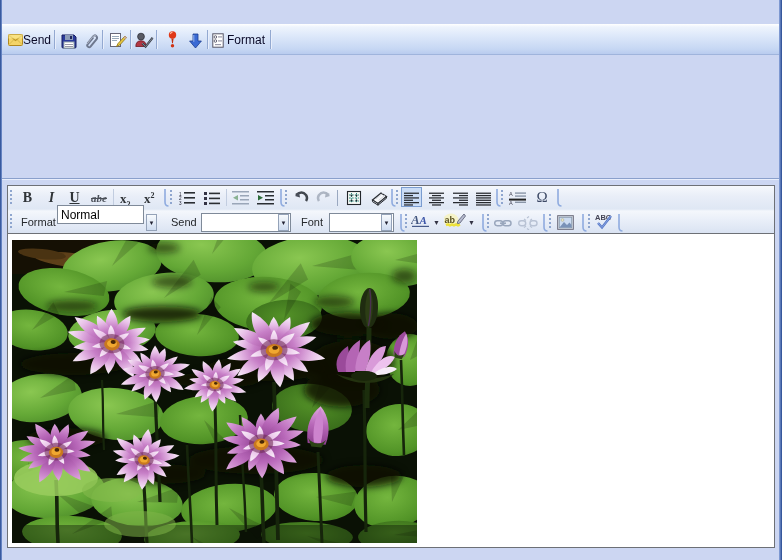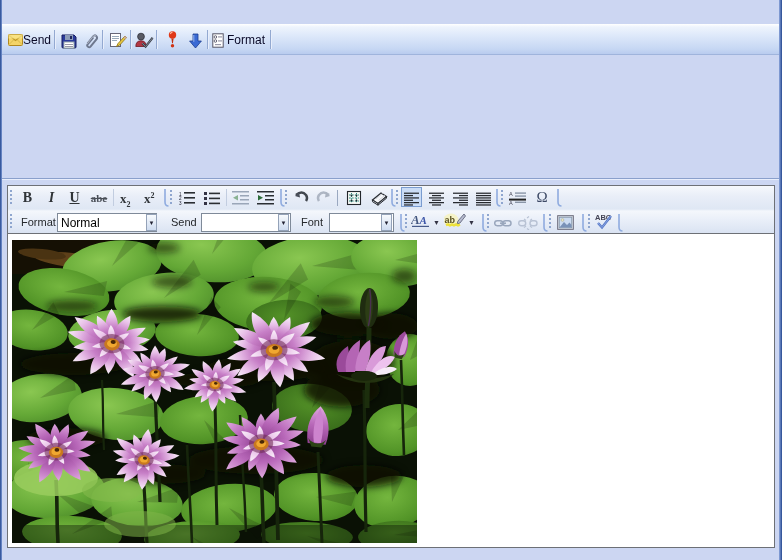--- a/index.html
+++ b/index.html
@@ -91,21 +91,21 @@
   <div id="sepline"></div>
     <div id="sepline2"></div>
   <div id="edbox">
       <div id="edtb"></div>
     </div>
   <div id="edt-items">
       <div style="position:absolute;left:10px;top:190px;width:2px;height:16px;background-image:repeating-linear-gradient(to bottom,#8fa6cf 0,#8fa6cf 2px,transparent 2px,transparent 4px);"></div>
       <div style="position:absolute;left:21px;top:190px;width:13px;text-align:center;font-family:'Liberation Serif',serif;font-weight:bold;font-size:14px;color:#303438;">B</div>
       <div style="position:absolute;left:45px;top:190px;width:13px;text-align:center;font-family:'Liberation Serif',serif;font-style:italic;font-weight:bold;font-size:14px;color:#303438;">I</div>
       <div style="position:absolute;left:68px;top:190px;width:13px;text-align:center;font-family:'Liberation Serif',serif;font-weight:bold;font-size:14px;color:#303438;text-decoration:underline;">U</div>
-      <div style="position:absolute;left:89px;top:192px;width:20px;text-align:center;font-family:'Liberation Serif',serif;font-weight:bold;font-size:11px;color:#4a4f58;text-decoration:line-through;">abe</div>
+      <div style="position:absolute;left:89px;top:192px;width:20px;text-align:center;font-family:'Liberation Serif',serif;font-weight:bold;font-size:11px;color:#4a4f58;text-decoration:line-through;font-style:italic;">abe</div>
       <div style="position:absolute;left:113px;top:189px;width:1px;height:17px;background:#c2cde0;"></div>
       <div style="position:absolute;left:120px;top:191px;font-family:'Liberation Serif',serif;font-weight:bold;font-size:13px;color:#303438;">x<sub style="font-size:8px;">2</sub></div>
       <div style="position:absolute;left:144px;top:191px;font-family:'Liberation Serif',serif;font-weight:bold;font-size:13px;color:#303438;">x<sup style="font-size:8px;">2</sup></div>
       <svg width="6" height="18" viewBox="0 0 6 18" style="position:absolute;left:163px;top:189px;">
         <path d="M2,0 L2,13 Q2,17 5.5,17" fill="none" stroke="#8fabdf" stroke-width="1.6"></path>
       </svg>
       <div style="position:absolute;left:170px;top:190px;width:2px;height:16px;background-image:repeating-linear-gradient(to bottom,#8fa6cf 0,#8fa6cf 2px,transparent 2px,transparent 4px);"></div>
       <svg width="16" height="14" viewBox="0 0 16 14" style="position:absolute;left:179px;top:191px;">
 <text x="0" y="4.6" font-size="4.6" font-family="Liberation Sans" fill="#223">1</text>
 <text x="0" y="9.4" font-size="4.6" font-family="Liberation Sans" fill="#223">2</text>
@@ -215,21 +215,21 @@
 <rect x="0" y="7.6" width="17" height="2" fill="#222"></rect>
 <text x="0" y="14" font-size="5.5" font-family="Liberation Sans" fill="#445">A</text>
 <rect x="6" y="10.6" width="11" height="1.4" fill="#8a96a8"></rect>
 </svg>
       <div style="position:absolute;left:533px;top:189px;width:18px;text-align:center;font-family:'Liberation Serif',serif;font-size:15px;color:#3e4a66;">Ω</div>
       <svg width="6" height="18" viewBox="0 0 6 18" style="position:absolute;left:556px;top:189px;">
         <path d="M2,0 L2,13 Q2,17 5.5,17" fill="none" stroke="#8fabdf" stroke-width="1.6"></path>
       </svg>
       <div style="position:absolute;left:10px;top:214px;width:2px;height:16px;background-image:repeating-linear-gradient(to bottom,#8fa6cf 0,#8fa6cf 2px,transparent 2px,transparent 4px);"></div>
       <div class="ddl" style="position:absolute;left:21px;top:216px;">Format</div>
-      <div class="ddbox" style="left:57px;top:213px;width:100px;">Normal</div>
+      <div class="ddbox" style="left:57px;top:205px;width:87px;">Normal</div>
       <div class="ddarrow" style="left:146px;top:214px;">▼</div>
       <div class="ddl" style="position:absolute;left:171px;top:216px;">Send</div>
       <div class="ddbox" style="left:201px;top:213px;width:90px;"></div>
       <div class="ddarrow" style="left:278px;top:214px;">▼</div>
       <div class="ddl" style="position:absolute;left:301px;top:216px;">Font</div>
       <div class="ddbox" style="left:329px;top:213px;width:65px;"></div>
       <div class="ddarrow" style="left:381px;top:214px;">▼</div>
       <svg width="6" height="18" viewBox="0 0 6 18" style="position:absolute;left:399px;top:214px;">
         <path d="M2,0 L2,13 Q2,17 5.5,17" fill="none" stroke="#8fabdf" stroke-width="1.6"></path>
       </svg>

